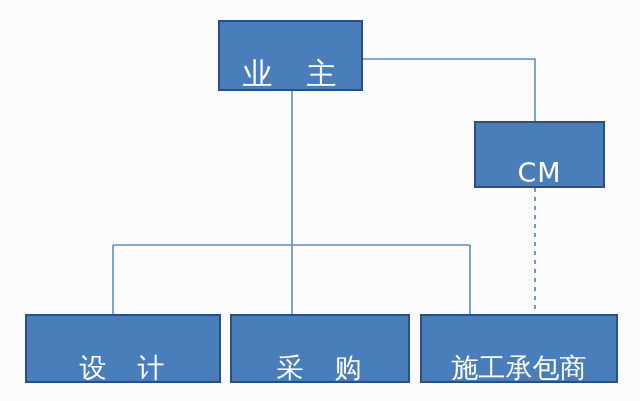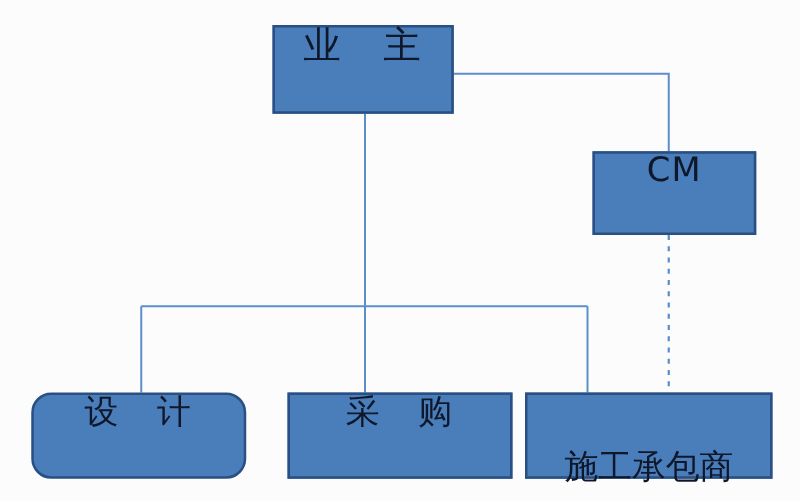--- a/index.html
+++ b/index.html
@@ -24,23 +24,23 @@
     top: 0;
     width: 640px;
     height: 401px;
   }
   .node {
     position: absolute;
     box-sizing: border-box;
     background: #4a7ebb;
     border: 2px solid #2a4f82;
     display: flex;
-    align-items: flex-start;
+    align-items: flex-end;
     justify-content: center;
-    color: #0f172a;
+    color: #ffffff;
     line-height: 1;
     z-index: 2;
   }
   .node-label {
     display: block;
     white-space: pre;
     text-align: center;
   }
   .node-owner {
     left: 218px;
@@ -58,23 +58,22 @@
     width: 131px;
     height: 67px;
   }
   .node-cm .node-label {
     font-size: 27px;
     letter-spacing: 1px;
   }
   .node-design {
     left: 25px;
     top: 314px;
-    width: 172px;
+    width: 196px;
     height: 69px;
-    border-radius: 16px;
   }
   .node-design .node-label {
     font-size: 27px;
     letter-spacing: 2px;
   }
   .node-procurement {
     left: 230px;
     top: 314px;
     width: 180px;
     height: 69px;

